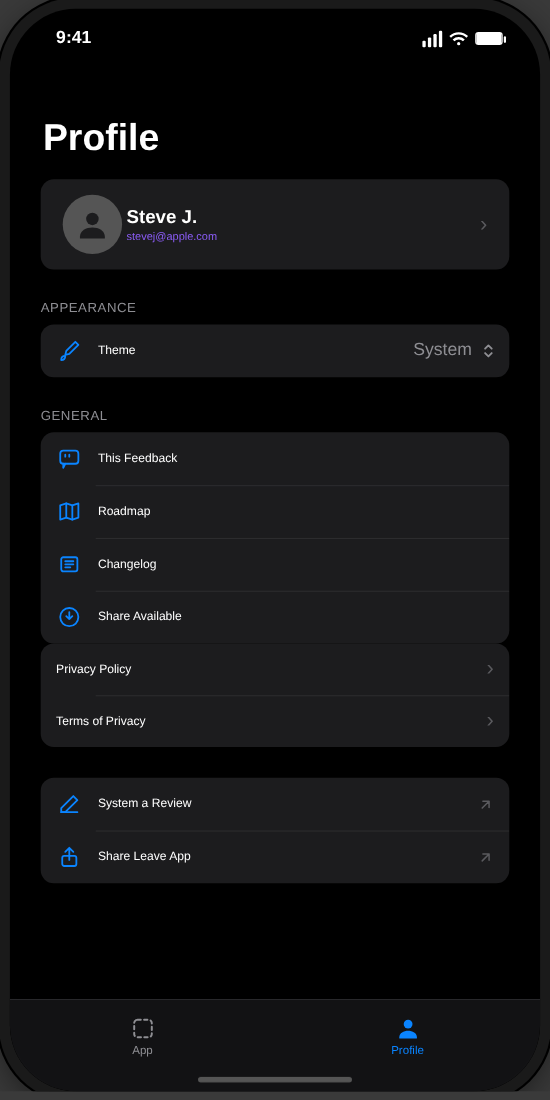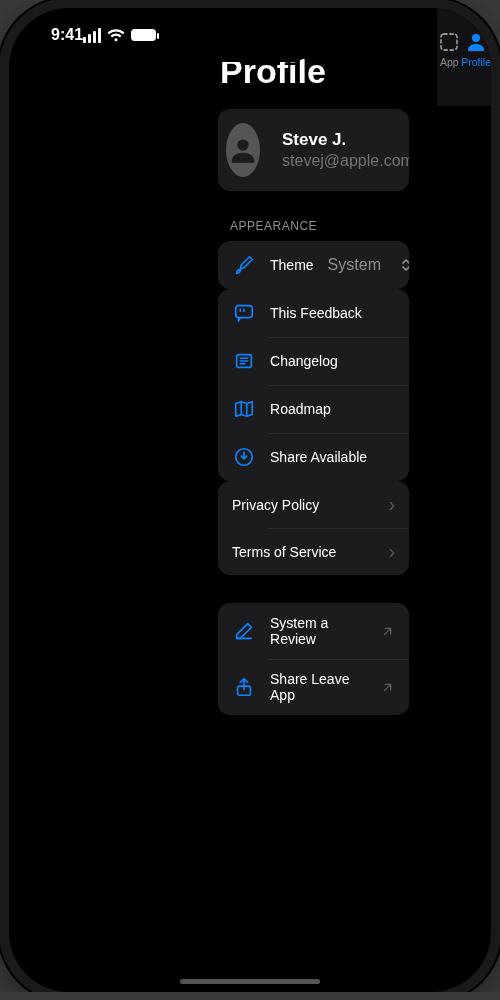--- a/index.html
+++ b/index.html
@@ -14,21 +14,21 @@
   .phone {
     width: 482px;
     height: 984px;
     background: #000;
     border-radius: 60px;
     box-shadow: 0 0 0 10px #1a1a1a, 0 0 0 12px #000, 0 8px 40px rgba(0,0,0,.8);
     overflow: hidden;
     position: relative;
     color: #fff;
     display: flex;
-    flex-direction: row;
+    flex-direction: column;
   }
   .phone::before {
     content:"";
     position:absolute;
     top:20px; left:50%;
     transform:translateX(-50%);
     width:120px; height:34px;
     background:#000;
     border-radius:20px;
   }
@@ -68,69 +68,69 @@
     margin: 34px 0 18px 2px;
   }
   .card {
     background: #1c1c1e;
     border-radius: 12px;
     overflow: hidden;
   }
   .profile-row {
     display:flex;
     align-items:center;
-    padding:14px 8px;
-    gap:22px;
+    padding:14px 20px;
+    gap:4px;
   }
   .avatar {
     width:54px;height:54px;border-radius:50%;
     background:#555;
     display:flex;align-items:center;justify-content:center;
     color:#1c1c1e;
   }
   .profile-text .name { font-size:17px; font-weight:600; }
-  .profile-text .email { font-size:16px; color:#737373; margin-top:2px; }
+  .profile-text .email { font-size:10px; color:#8b5cf6; margin-top:2px; }
   .chev { margin-left:auto; color:#5a5a5e; font-size:20px; }
 
   .section-header {
     font-size:12px;
     color:#8e8e93;
     letter-spacing:.5px;
-    margin: 28px 0 8px 12px;
+    margin: 28px 0 8px 0;
     text-transform:uppercase;
   }
   .row {
     display:flex;
     align-items:center;
     padding:12px 14px;
     gap:14px;
     min-height:46px;
   }
   .row + .row { border-top:0.5px solid #2c2c2e; margin-left:50px; padding-left:0; margin-right:0; }
   .row-group .row + .row { margin-left:0; padding-left:14px; }
   .row-group .row:not(:first-child) { position:relative; }
   .row-group .row:not(:first-child)::before {
     content:""; position:absolute; left:50px; right:0; top:0; height:0.5px; background:#2c2c2e;
   }
   .row-group .row + .row { border-top:none; }
   .icon {
     width:24px; height:24px; display:flex; align-items:center; justify-content:center;
     color:#0a84ff; flex-shrink:0;
   }
-  .row-label { font-size:14px; color:#fff; }
-  .row-value { margin-left:auto; color:#8e8e93; font-size:16px; display:flex; align-items:center; gap:20px; }
+  .row-label { font-size:11px; color:#fff; }
+  .row-value { margin-left:auto; color:#8e8e93; font-size:16px; display:flex; align-items:center; gap:10px; }
   .updown { font-size:11px; line-height:8px; color:#8e8e93; }
   .row-tail { margin-left:auto; color:#5a5a5e; font-size:20px; }
   .row-tail.ext { font-size:17px; }
 
   .row.no-icon .row-label { margin-left:0; }
   .row.no-icon { gap:12px; }
 
   .tabbar {
-    height:98px;
+    height:84px;
     background:#141416e6;
     border-top:0.5px solid #2c2c2e;
     display:flex;
     padding-bottom:18px;
     backdrop-filter:blur(4px);
   }
   .tab {
     flex:1;
     display:flex;
     flex-direction:column;
@@ -211,67 +211,68 @@
           <span>System</span>
           <span class="updown">
             <svg width="10" height="14" viewBox="0 0 10 14" fill="none" stroke="#8e8e93" stroke-width="1.7" stroke-linecap="round" stroke-linejoin="round">
                 <path d="M2 5l3-3 3 3M2 9l3 3 3-3"></path>
               </svg>
           </span>
         </span>
       </div>
     </div>
 
+    <div class="section-header">GENERAL</div>
     <div class="card row-group">
       <div class="row">
         <span class="icon">
           <svg width="22" height="22" viewBox="0 0 24 24" fill="none" stroke="#0a84ff" stroke-width="1.8" stroke-linecap="round" stroke-linejoin="round">
               <rect x="3" y="4" width="18" height="13" rx="3"></rect>
               <path d="M8 17l-2 4v-4"></path>
               <path d="M8 8v2M12 8v2"></path>
             </svg>
         </span>
         <span class="row-label">This Feedback</span>
       </div>
       <div class="row">
         <span class="icon">
           <svg width="22" height="22" viewBox="0 0 24 24" fill="none" stroke="#0a84ff" stroke-width="1.8" stroke-linecap="round" stroke-linejoin="round">
+              <path d="M9 4L3 6v14l6-2 6 2 6-2V4l-6 2-6-2z"></path>
+              <path d="M9 4v14M15 6v14"></path>
+            </svg>
+        </span>
+        <span class="row-label">Roadmap</span>
+      </div>
+      <div class="row">
+        <span class="icon">
+          <svg width="22" height="22" viewBox="0 0 24 24" fill="none" stroke="#0a84ff" stroke-width="1.8" stroke-linecap="round" stroke-linejoin="round">
               <rect x="4" y="5" width="16" height="14" rx="2"></rect>
               <path d="M8 9h8M8 12h8M8 15h5"></path>
             </svg>
         </span>
         <span class="row-label">Changelog</span>
-      </div>
-      <div class="row">
-        <span class="icon">
-          <svg width="22" height="22" viewBox="0 0 24 24" fill="none" stroke="#0a84ff" stroke-width="1.8" stroke-linecap="round" stroke-linejoin="round">
-              <path d="M9 4L3 6v14l6-2 6 2 6-2V4l-6 2-6-2z"></path>
-              <path d="M9 4v14M15 6v14"></path>
-            </svg>
-        </span>
-        <span class="row-label">Roadmap</span>
       </div>
       <div class="row">
         <span class="icon">
           <svg width="22" height="22" viewBox="0 0 24 24" fill="none" stroke="#0a84ff" stroke-width="1.8" stroke-linecap="round" stroke-linejoin="round">
               <circle cx="12" cy="12" r="9"></circle>
               <path d="M12 7v7M9 11l3 3 3-3"></path>
             </svg>
         </span>
         <span class="row-label">Share Available</span>
       </div>
     </div>
 
     <div class="card row-group">
       <div class="row no-icon">
         <span class="row-label">Privacy Policy</span>
         <span class="row-tail">›</span>
       </div>
       <div class="row no-icon">
-        <span class="row-label">Terms of Service</span>
+        <span class="row-label">Terms of Privacy</span>
         <span class="row-tail">›</span>
       </div>
     </div>
 
     <div style="height:28px"></div>
 
     <div class="card row-group">
       <div class="row">
         <span class="icon">
           <svg width="22" height="22" viewBox="0 0 24 24" fill="none" stroke="#0a84ff" stroke-width="1.8" stroke-linecap="round" stroke-linejoin="round">

